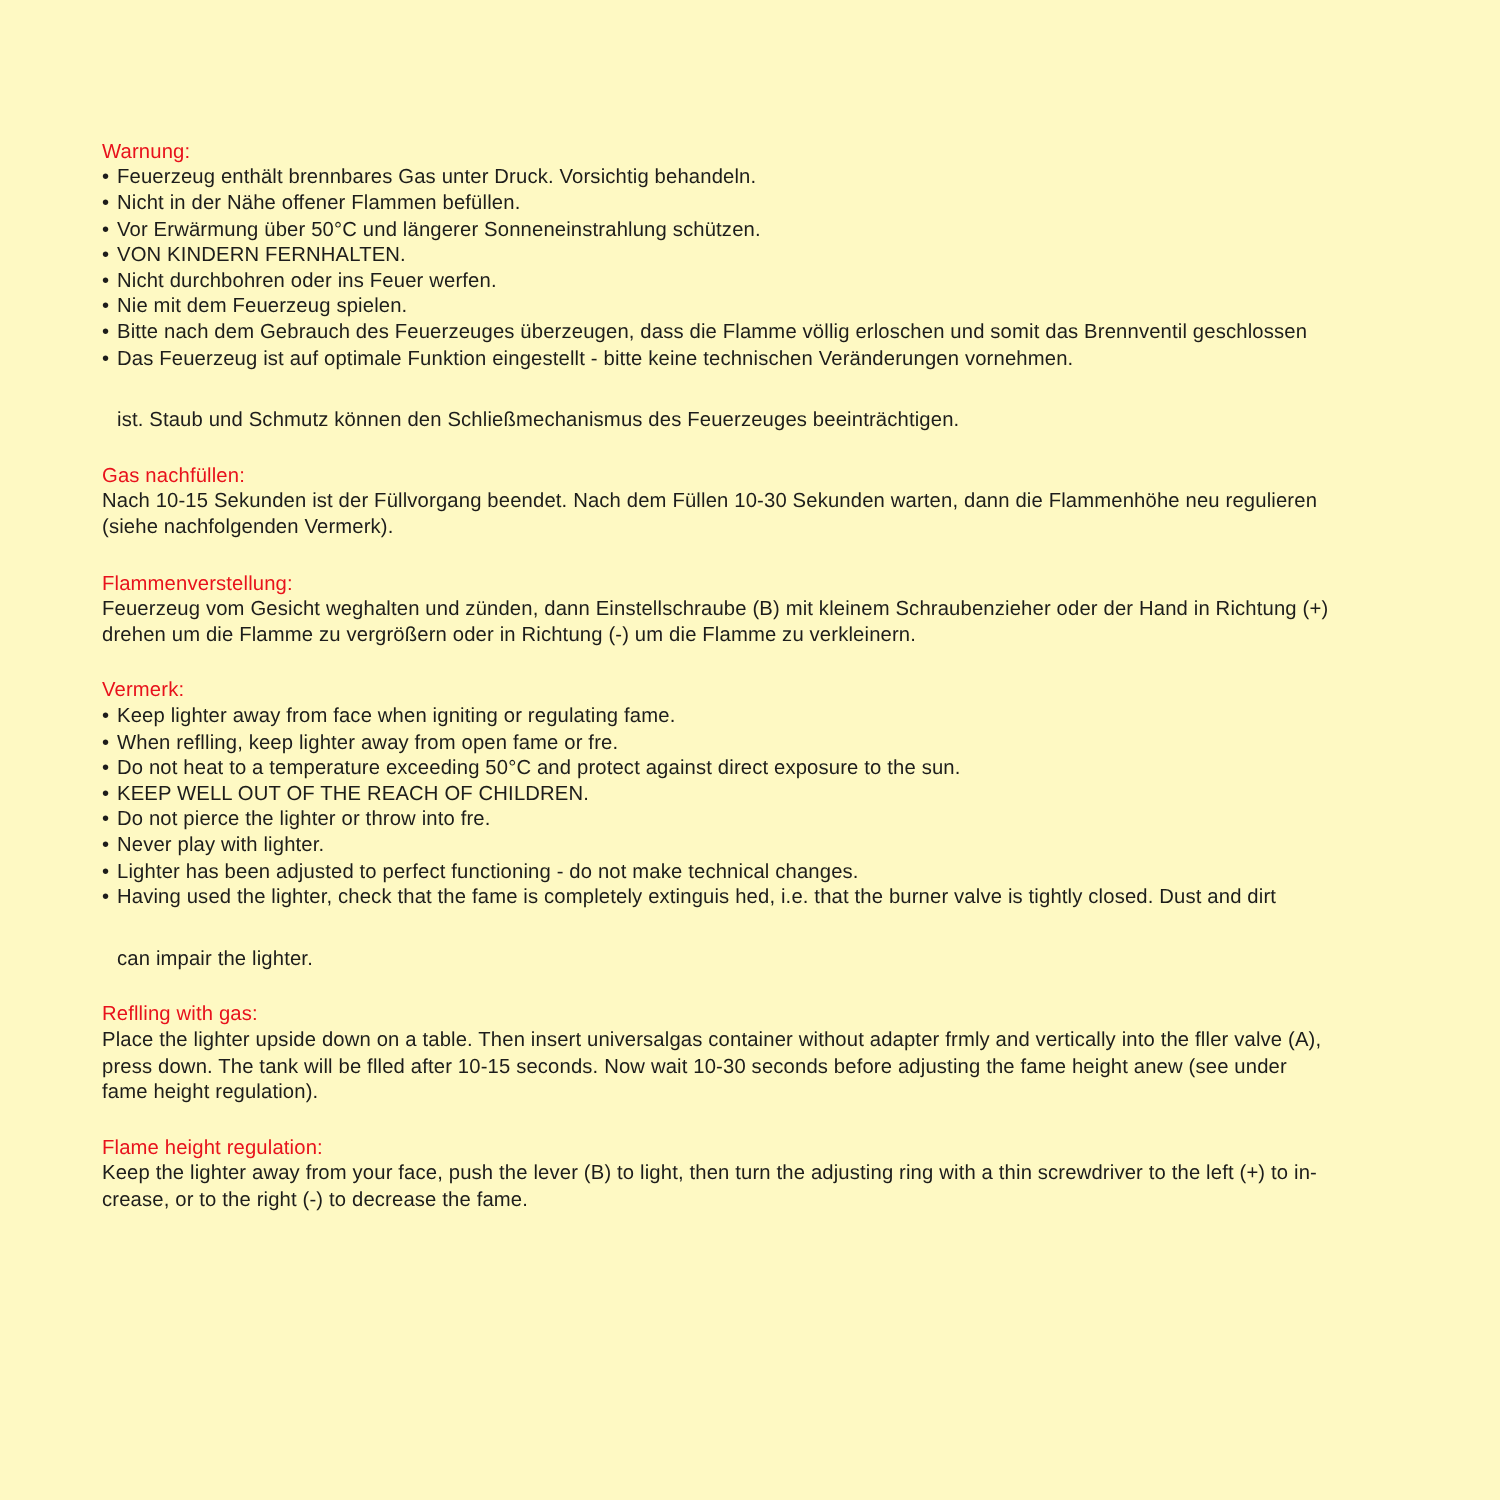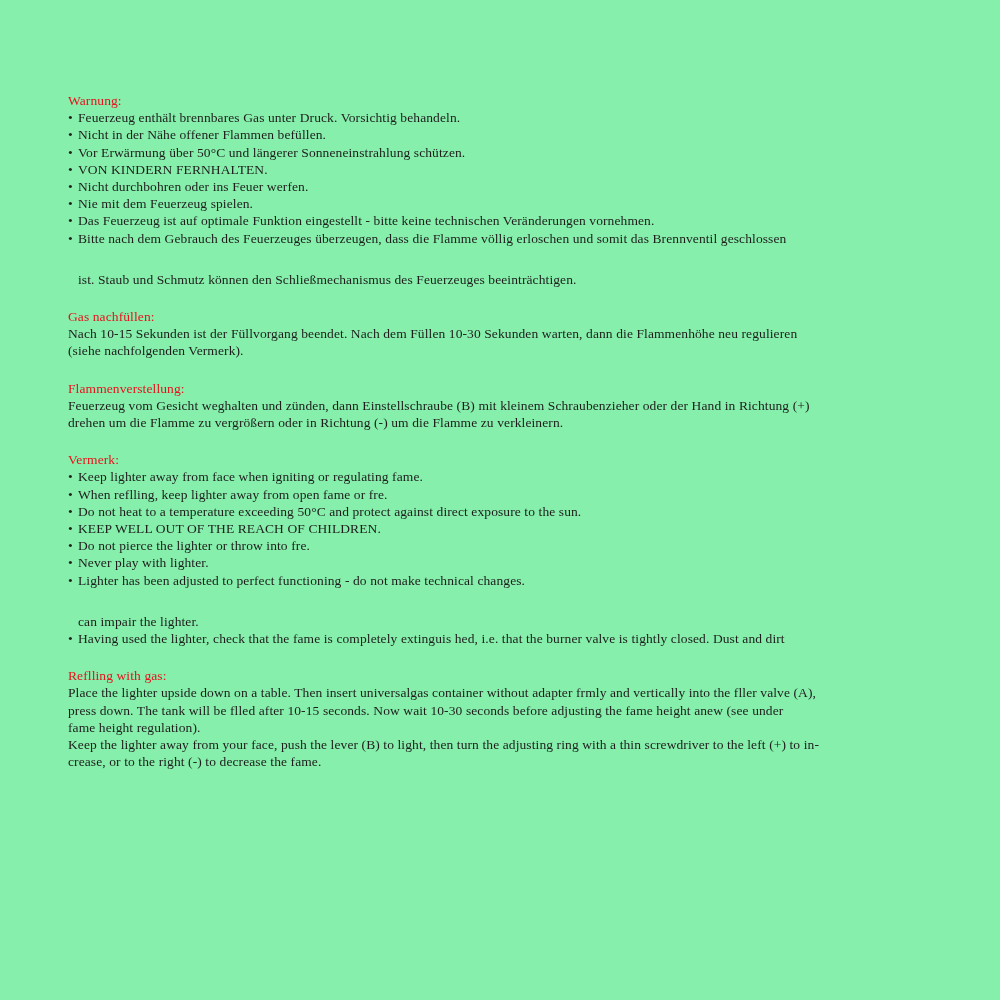--- a/index.html
+++ b/index.html
@@ -4,23 +4,23 @@
 <style>
   html, body {
     margin: 0;
     padding: 0;
     background: #ffffff;
   }
   .page {
     position: relative;
     width: 1000px;
     height: 1000px;
-    background: #86efac;
+    background: #fef9c3;
     overflow: hidden;
-    font-family: Liberation Serif, serif;
+    font-family: Liberation Sans, sans-serif;
   }
   .content {
     position: absolute;
     left: 68px;
     top: 92px;
     width: 872px;
     font-size: 13.5px;
     line-height: 17.2px;
     color: #1d1d1b;
     letter-spacing: 0.1px;
@@ -51,22 +51,22 @@
 <div class="page">
   <div class="content" style="color: rgb(29, 29, 27);">
       <div class="section">
         <div class="section-heading" style="color: rgb(232, 18, 28);">Warnung:</div>
         <div class="line"><span class="bullet">•</span><span>Feuerzeug enthält brennbares Gas unter Druck. Vorsichtig behandeln.</span></div>
         <div class="line"><span class="bullet">•</span><span>Nicht in der Nähe offener Flammen befüllen.</span></div>
         <div class="line"><span class="bullet">•</span><span>Vor Erwärmung über 50°C und längerer Sonneneinstrahlung schützen.</span></div>
         <div class="line"><span class="bullet">•</span><span>VON KINDERN FERNHALTEN.</span></div>
         <div class="line"><span class="bullet">•</span><span>Nicht durchbohren oder ins Feuer werfen.</span></div>
         <div class="line"><span class="bullet">•</span><span>Nie mit dem Feuerzeug spielen.</span></div>
+        <div class="line"><span class="bullet">•</span><span>Bitte nach dem Gebrauch des Feuerzeuges überzeugen, dass die Flamme völlig erloschen und somit das Brennventil geschlossen</span></div>
         <div class="line"><span class="bullet">•</span><span>Das Feuerzeug ist auf optimale Funktion eingestellt - bitte keine technischen Veränderungen vornehmen.</span></div>
-        <div class="line"><span class="bullet">•</span><span>Bitte nach dem Gebrauch des Feuerzeuges überzeugen, dass die Flamme völlig erloschen und somit das Brennventil geschlossen</span></div>
         <div class="line cont"><span>ist. Staub und Schmutz können den Schließmechanismus des Feuerzeuges beeinträchtigen.</span></div>
       </div>
       <div class="section">
         <div class="section-heading" style="color: rgb(232, 18, 28);">Gas nachfüllen:</div>
         <div class="line"><span>Nach 10-15 Sekunden ist der Füllvorgang beendet. Nach dem Füllen 10-30 Sekunden warten, dann die Flammenhöhe neu regulieren</span></div>
         <div class="line"><span>(siehe nachfolgenden Vermerk).</span></div>
       </div>
       <div class="section">
         <div class="section-heading" style="color: rgb(232, 18, 28);">Flammenverstellung:</div>
         <div class="line"><span>Feuerzeug vom Gesicht weghalten und zünden, dann Einstellschraube (B) mit kleinem Schraubenzieher oder der Hand in Richtung (+)</span></div>
@@ -74,27 +74,28 @@
       </div>
       <div class="section">
         <div class="section-heading" style="color: rgb(232, 18, 28);">Vermerk:</div>
         <div class="line"><span class="bullet">•</span><span>Keep lighter away from face when igniting or regulating fame.</span></div>
         <div class="line"><span class="bullet">•</span><span>When reflling, keep lighter away from open fame or fre.</span></div>
         <div class="line"><span class="bullet">•</span><span>Do not heat to a temperature exceeding 50°C and protect against direct exposure to the sun.</span></div>
         <div class="line"><span class="bullet">•</span><span>KEEP WELL OUT OF THE REACH OF CHILDREN.</span></div>
         <div class="line"><span class="bullet">•</span><span>Do not pierce the lighter or throw into fre.</span></div>
         <div class="line"><span class="bullet">•</span><span>Never play with lighter.</span></div>
         <div class="line"><span class="bullet">•</span><span>Lighter has been adjusted to perfect functioning - do not make technical changes.</span></div>
+        <div class="line"><span class="bullet">•</span><span>Having used the lighter, check that the fame is completely extinguis hed, i.e. that the burner valve is tightly closed. Dust and dirt</span></div>
         <div class="line cont"><span>can impair the lighter.</span></div>
-        <div class="line"><span class="bullet">•</span><span>Having used the lighter, check that the fame is completely extinguis hed, i.e. that the burner valve is tightly closed. Dust and dirt</span></div>
       </div>
       <div class="section">
         <div class="section-heading" style="color: rgb(232, 18, 28);">Reflling with gas:</div>
         <div class="line"><span>Place the lighter upside down on a table. Then insert universalgas container without adapter frmly and vertically into the fller valve (A),</span></div>
         <div class="line"><span>press down. The tank will be flled after 10-15 seconds. Now wait 10-30 seconds before adjusting the fame height anew (see under</span></div>
         <div class="line"><span>fame height regulation).</span></div>
       </div>
       <div class="section">
+        <div class="section-heading" style="color: rgb(232, 18, 28);">Flame height regulation:</div>
         <div class="line"><span>Keep the lighter away from your face, push the lever (B) to light, then turn the adjusting ring with a thin screwdriver to the left (+) to in-</span></div>
         <div class="line"><span>crease, or to the right (-) to decrease the fame.</span></div>
       </div>
     </div>
 </div>
 
 </body></html>

